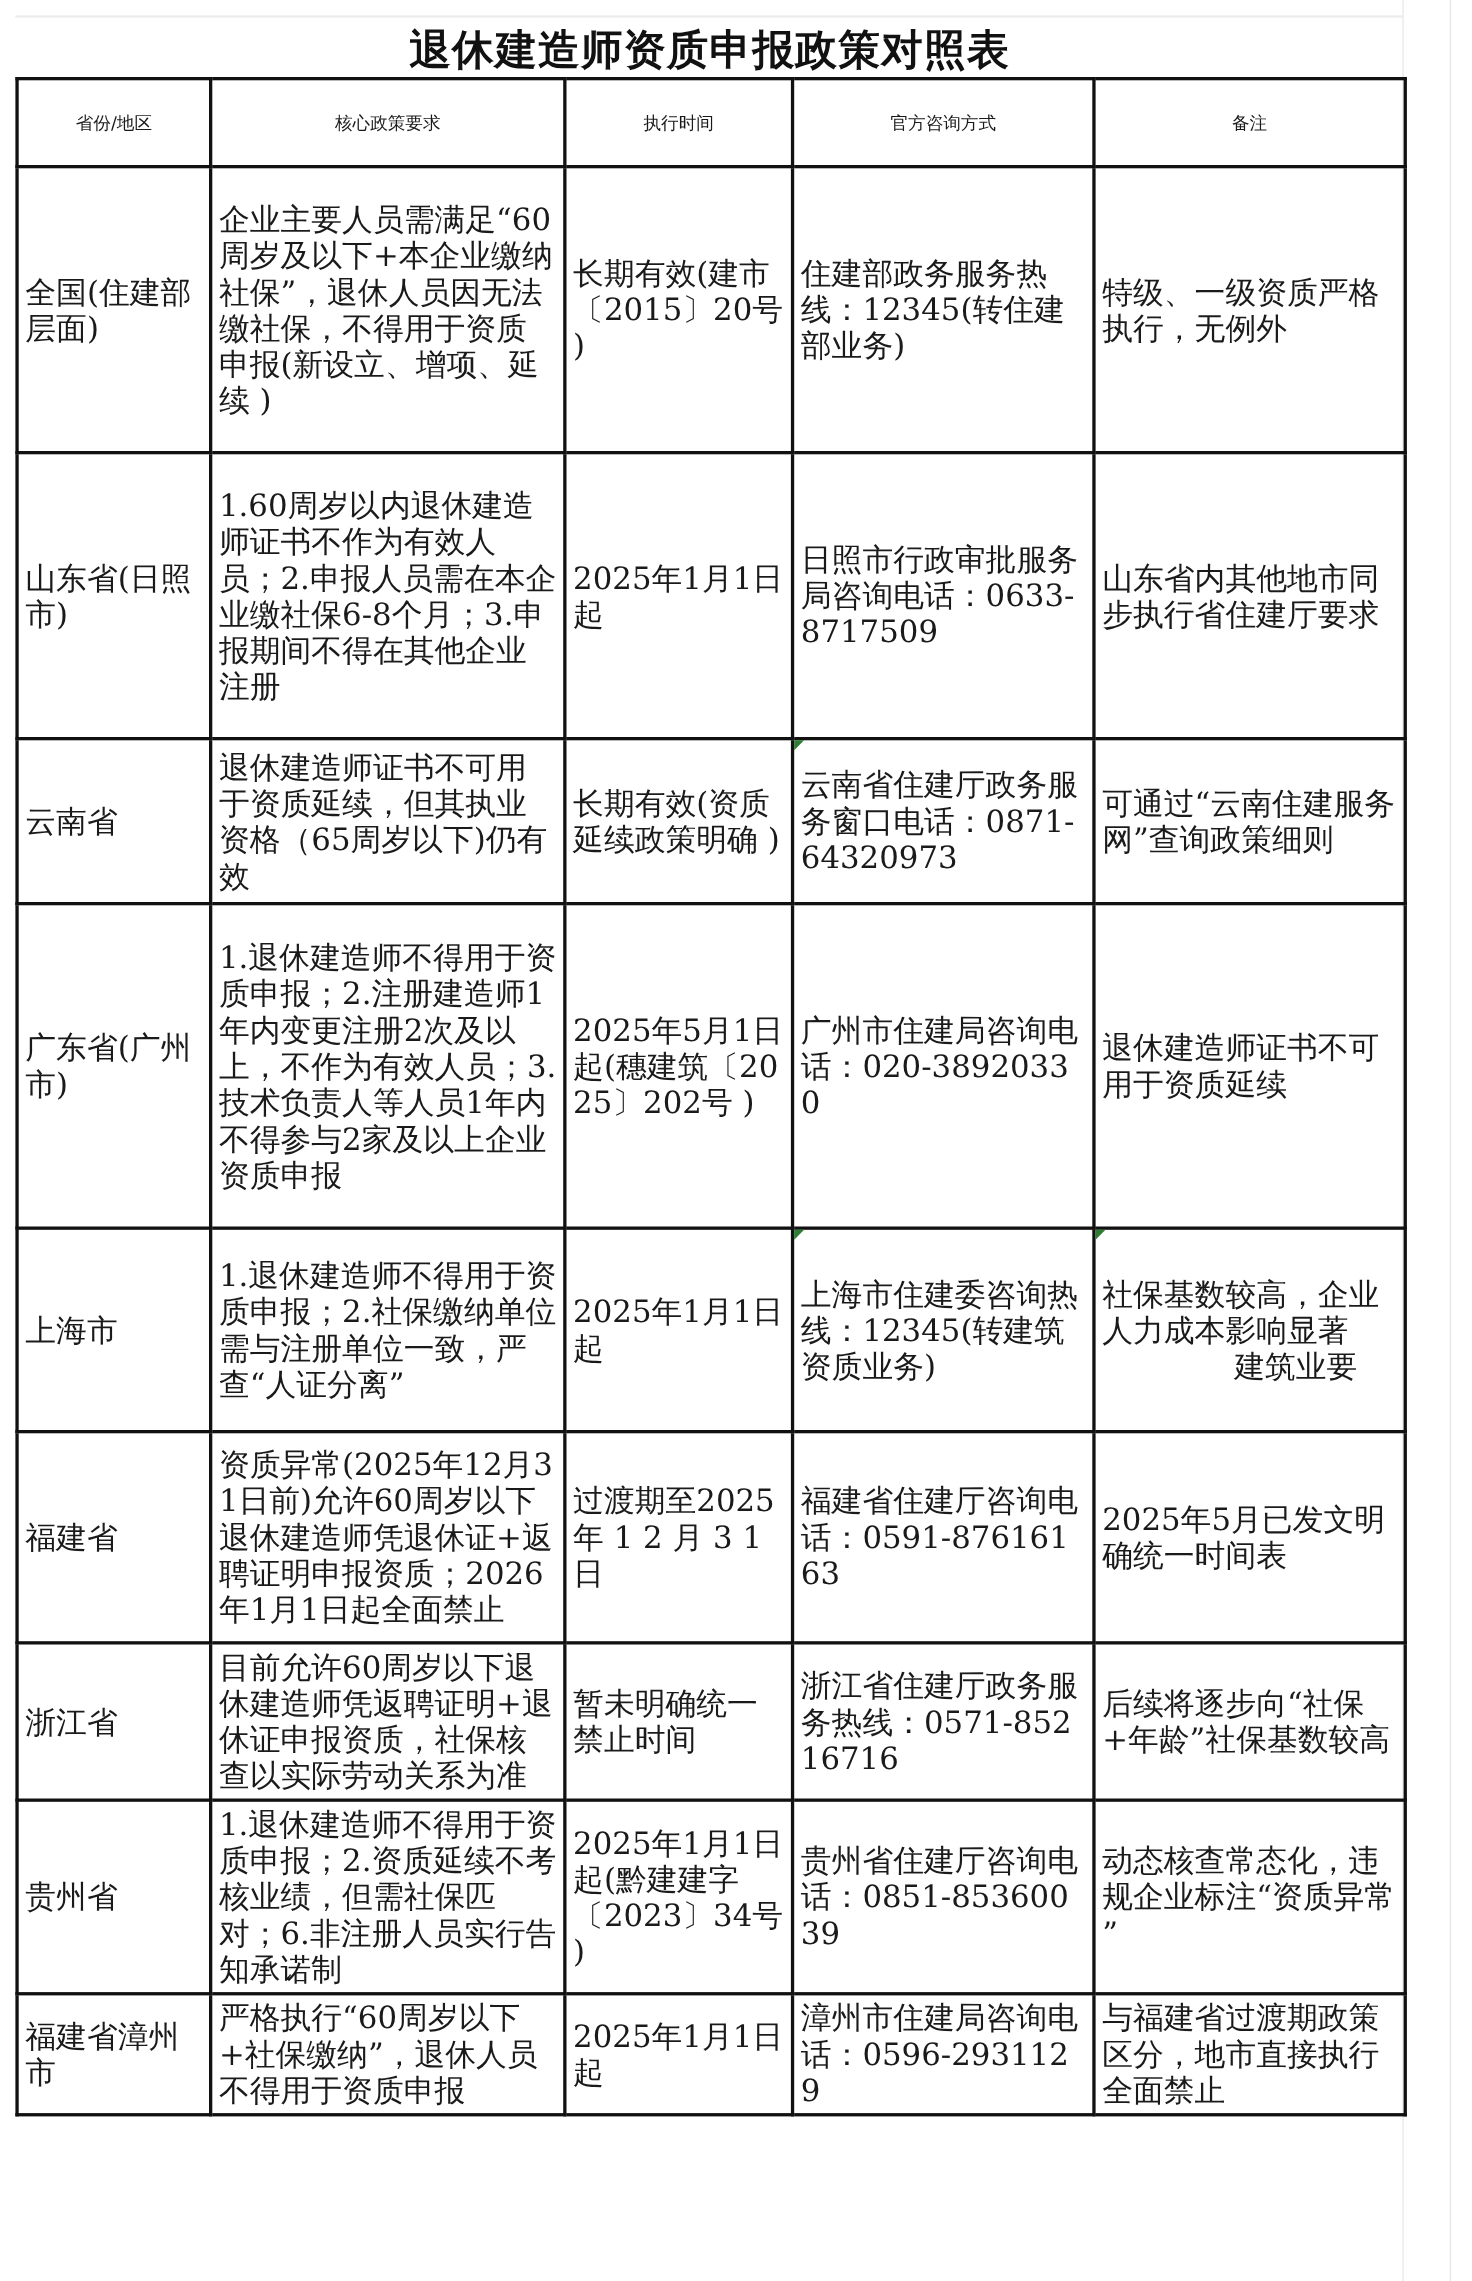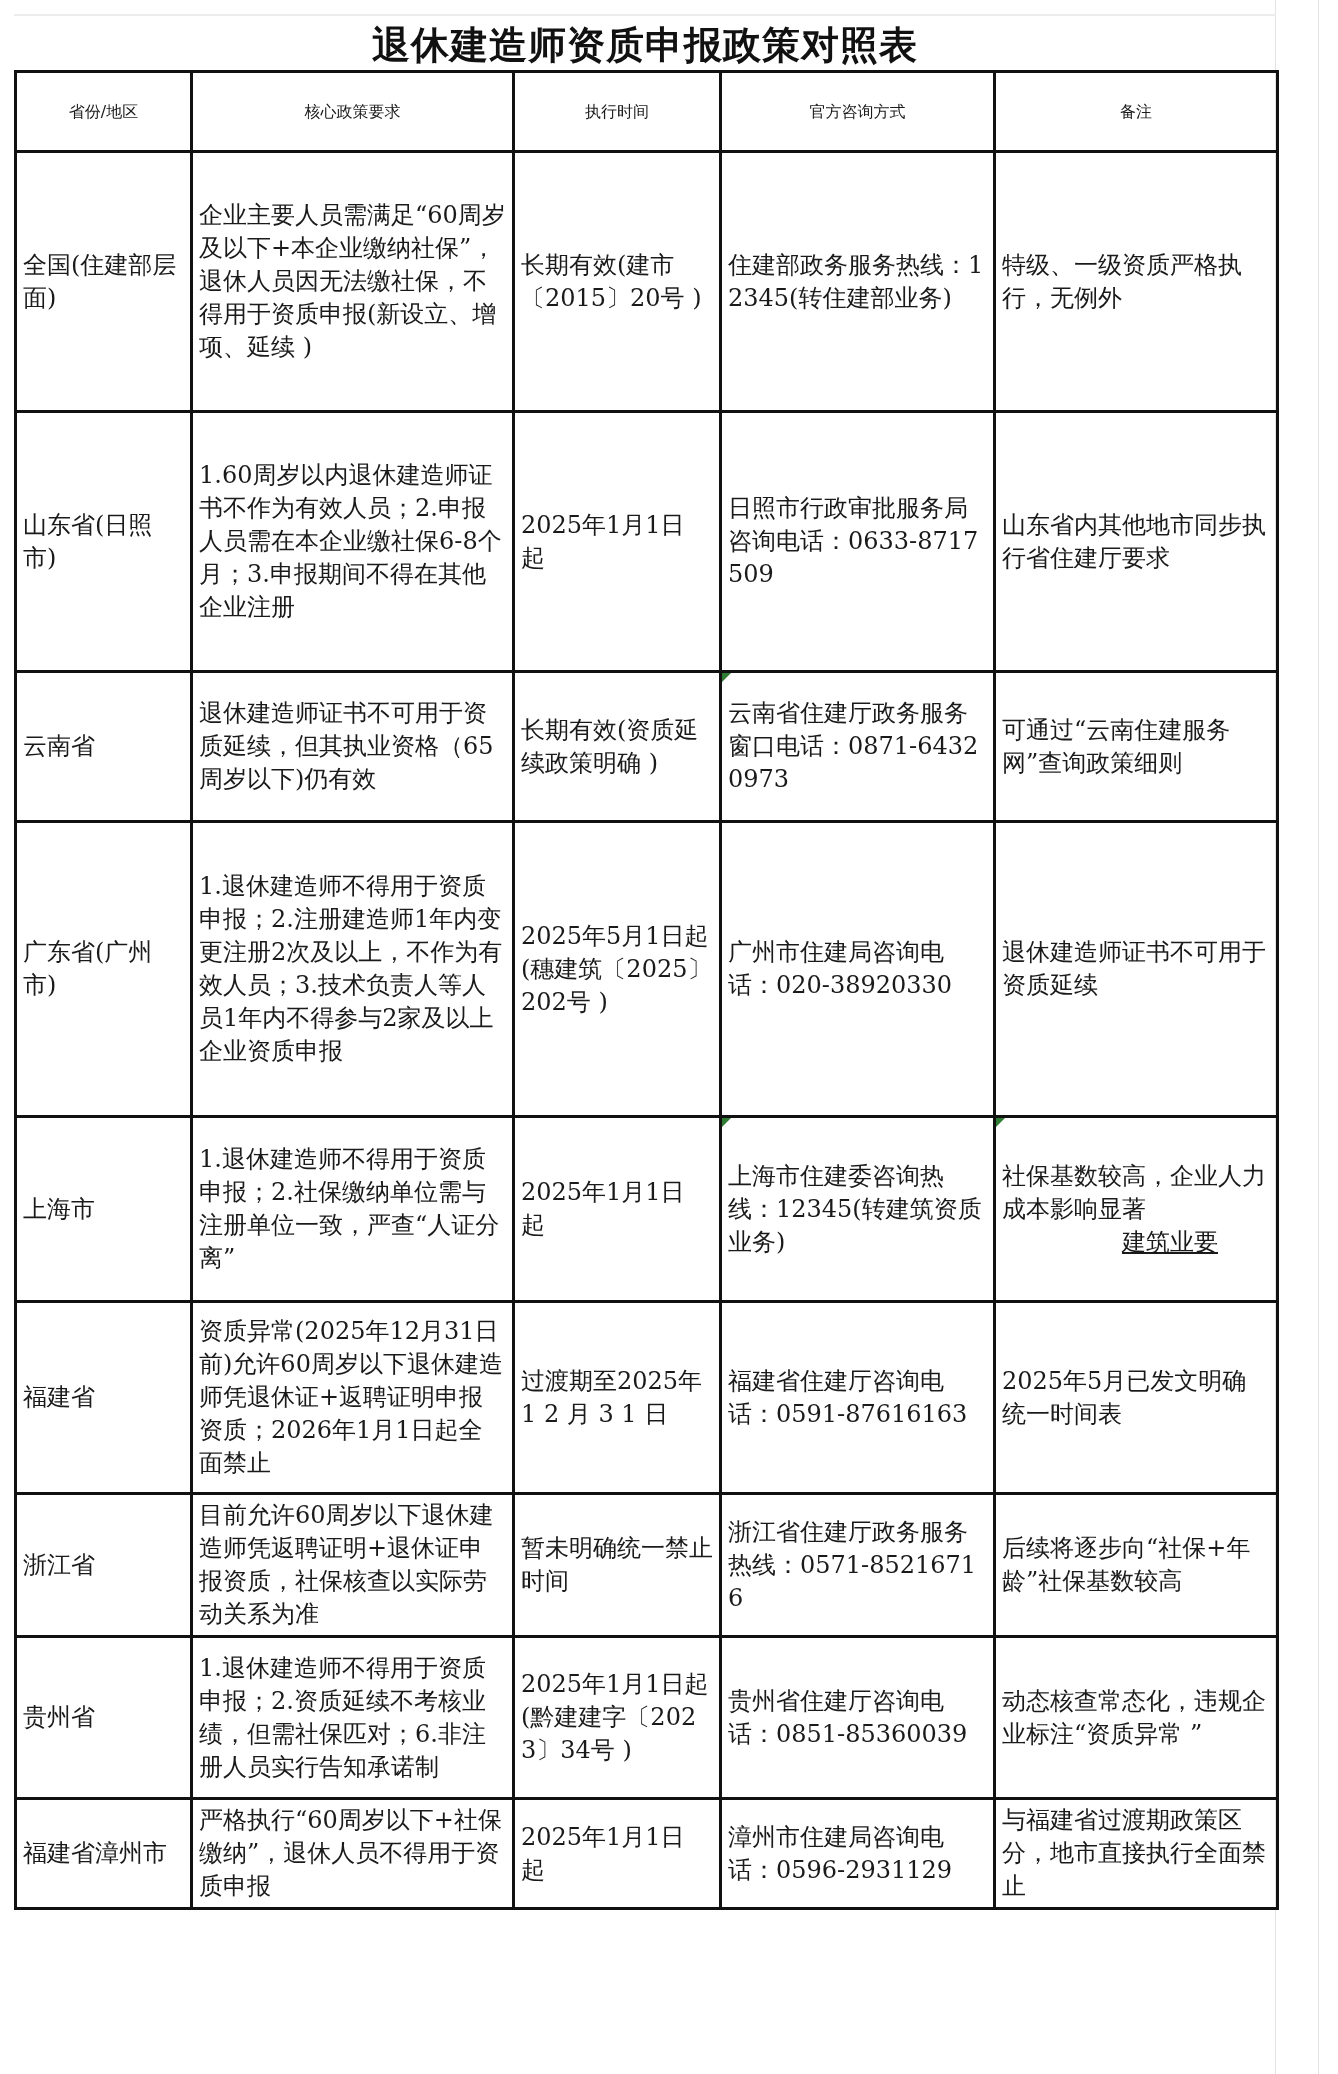--- a/index.html
+++ b/index.html
@@ -8,29 +8,29 @@
   .sheet-bg { position: absolute; left: 0; top: 0; width: 1338px; height: 2074px; background: #fff; }
   .gridline-v { position: absolute; top: 0; width: 1px; height: 2074px; background: #e3e3e3; }
   .title-row { position: absolute; left: 14px; top: 14px; width: 1262px; height: 58px;
                display: flex; align-items: center; justify-content: center;
                border-top: 2px solid #ececec; }
   .title { font-family: Liberation Serif, serif; font-weight: bold;
            font-size: 38px; letter-spacing: 1px; color: #111; }
   table.policy { position: absolute; left: 14px; top: 70px; border-collapse: collapse;
                  table-layout: fixed; width: 1262px; }
   table.policy td, table.policy th { border: 3px solid #111; vertical-align: middle;
-                 padding: 4px 6px; font-size: 24px; line-height: 33px; text-align: left;
+                 padding: 4px 6px; font-size: 28px; line-height: 33px; text-align: left;
                  word-break: break-all; position: relative; font-weight: normal; }
   table.policy th { text-align: center; font-family: "DejaVu Sans", "Liberation Sans", sans-serif;
                     font-size: 16px; }
   .c1 { width: 176px; } .c2 { width: 322px; } .c3 { width: 207px; }
   .c4 { width: 274px; } .c5 { width: 283px; }
   .marker { position: absolute; left: 0; top: 0; width: 0; height: 0;
             border-top: 9px solid #2e7d32; border-right: 9px solid transparent; }
-  .indent-line { display: block; padding-left: 120px; text-decoration: underline; }
+  .indent-line { display: block; padding-left: 120px; }
 </style>
 </head>
 <body>
 
 <div class="sheet-bg"></div>
 <div class="gridline-v" style="left:1275px"></div>
 <div class="gridline-v" style="left:1318px"></div>
 
 <div class="title-row">
   <span class="title">退休建造师资质申报政策对照表</span>

